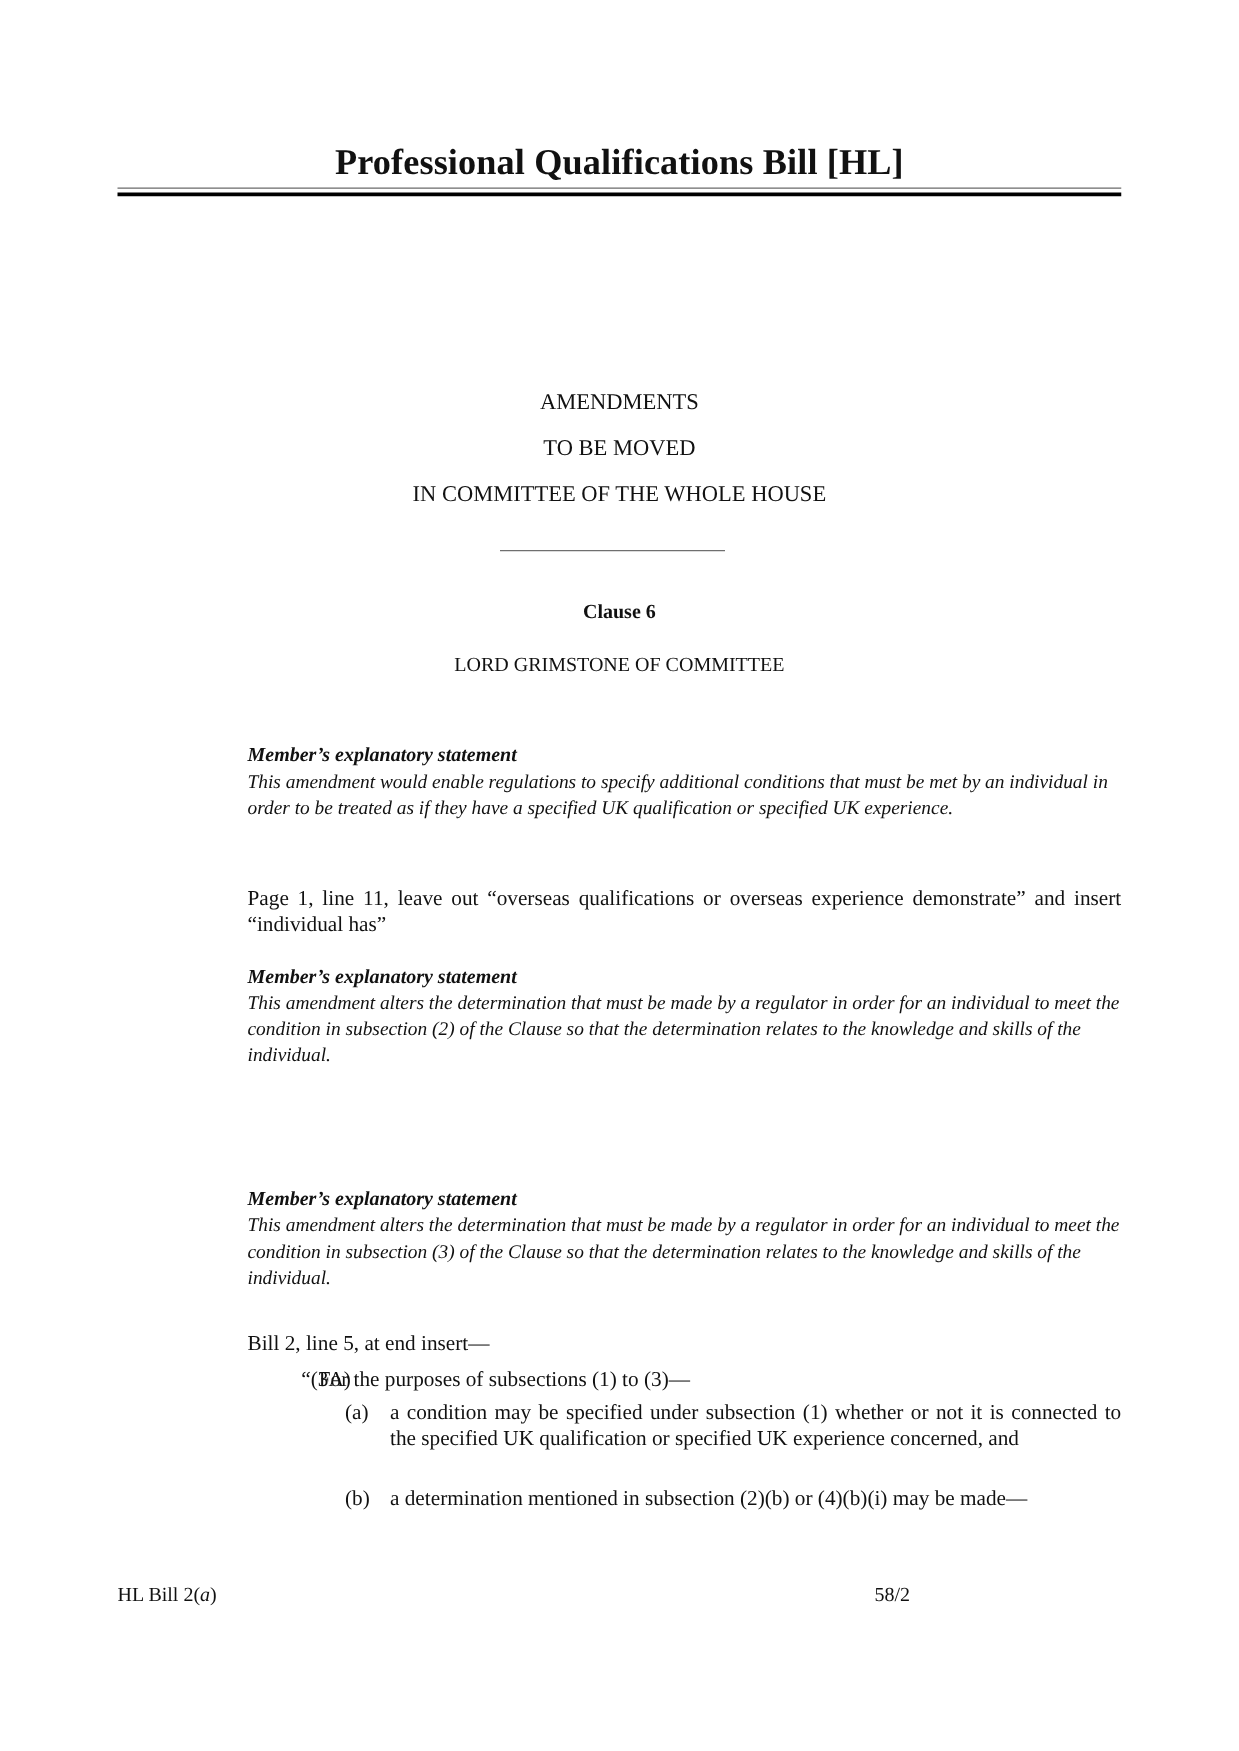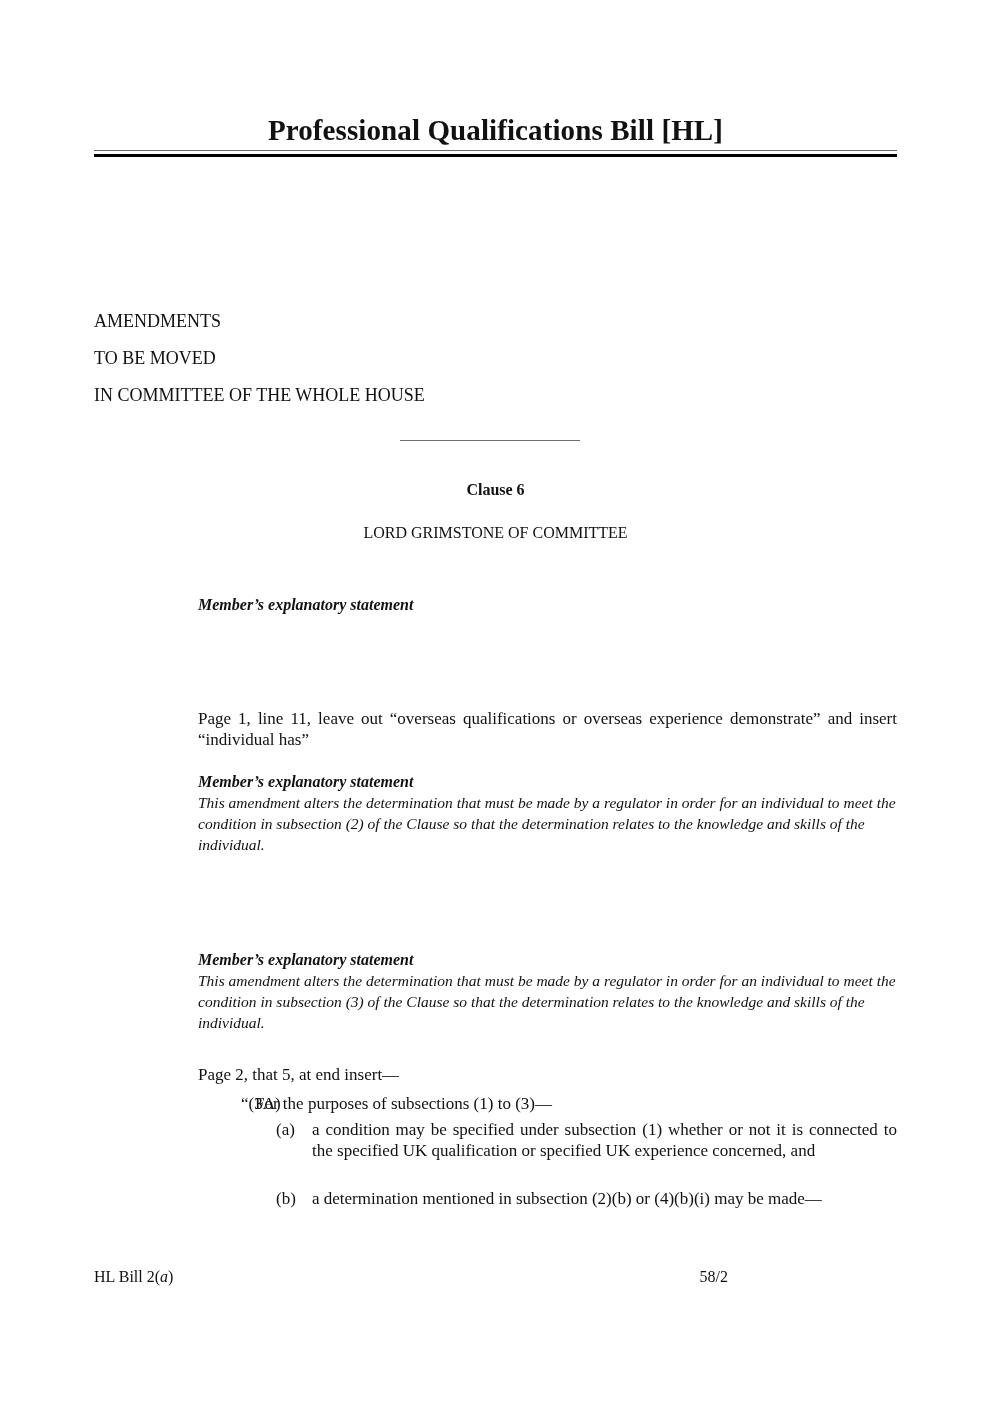--- a/index.html
+++ b/index.html
@@ -38,21 +38,21 @@
     }
     .rule-thick {
       position: absolute;
       left: 94px; width: 803px;
       top: 150px; height: 3px;
       background: #000000;
     }
     .heading-line {
       position: absolute;
       left: 94px; width: 803px;
-      text-align: left;
+      text-align: center;
       font-size: 18px;
       line-height: 22px;
     }
     .divider {
       position: absolute;
       left: 400px; width: 180px;
       top: 436px; height: 1px;
       background: #6f6f6f;
     }
     .clause-heading {
@@ -158,37 +158,38 @@
   <div class="heading-line" style="top:343px;">TO BE MOVED</div>
   <div class="heading-line" style="top:380px;">IN COMMITTEE OF THE WHOLE HOUSE</div>
 
   <div class="divider"></div>
 
   <div class="clause-heading">Clause 6</div>
   <div class="member-name">LORD GRIMSTONE OF COMMITTEE</div>
 
   <div class="block" style="top:591px;">
     <p class="stmt-head">Member’s explanatory statement</p>
+    <p class="stmt-body">This amendment would enable regulations to specify additional conditions that must be met by an individual in order to be treated as if they have a specified UK qualification or specified UK experience.</p>
   </div>
 
   <div class="block" style="top:704px;">
     <p class="amend-text">Page 1, line 11, leave out “overseas qualifications or overseas experience demonstrate” and insert “individual has”</p>
   </div>
   <div class="block" style="top:768px;">
     <p class="stmt-head">Member’s explanatory statement</p>
     <p class="stmt-body">This amendment alters the determination that must be made by a regulator in order for an individual to meet the condition in subsection (2) of the Clause so that the determination relates to the knowledge and skills of the individual.</p>
   </div>
 
   <div class="block" style="top:946px;">
     <p class="stmt-head">Member’s explanatory statement</p>
     <p class="stmt-body">This amendment alters the determination that must be made by a regulator in order for an individual to meet the condition in subsection (3) of the Clause so that the determination relates to the knowledge and skills of the individual.</p>
   </div>
 
   <div class="block" style="top:1060px;">
-    <p class="amend-text">Page 2, that 5, at end insert—</p>
+    <p class="amend-text">Bill 2, line 5, at end insert—</p>
   </div>
   <div class="insert-row" style="top:1089px;">
     <span class="label">“(3A)</span>
     <span class="text">For the purposes of subsections (1) to (3)—</span>
   </div>
   <div class="para" style="top:1115px;">
     <span class="plabel">(a)</span>
     <div class="ptext">a condition may be specified under subsection (1) whether or not it is connected to the specified UK qualification or specified UK experience concerned, and</div>
   </div>
   <div class="para" style="top:1184px;">

